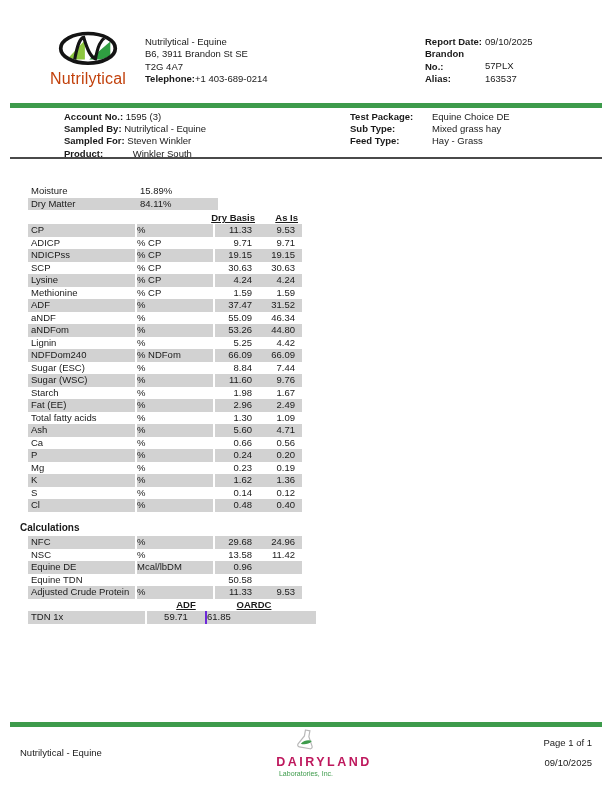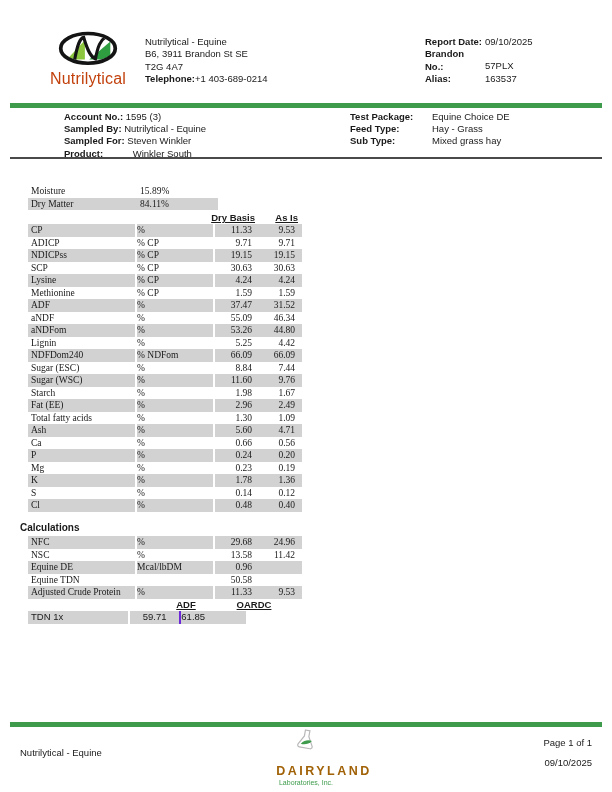--- a/index.html
+++ b/index.html
@@ -35,41 +35,41 @@
   .mrows .trow{width:190px;}
   .c-mlabel{width:112px;padding-left:3px;}
   .c-mval{flex:1;}
   .thead{position:absolute;left:28px;top:212px;width:274px;display:flex;height:12px;line-height:12px;}
   .thead .h1{width:227px;text-align:right;}
   .thead .h2{width:43px;text-align:right;}
   .u{font-weight:bold;text-decoration:underline;padding-left:18px;}
   .analysis-body{position:absolute;left:28px;top:224px;width:274px;}
   .calc-title{position:absolute;left:20px;top:522px;font-size:10px;font-weight:bold;}
   .calc-body{position:absolute;left:28px;top:536px;width:274px;}
-  .trow{display:flex;height:12.5px;line-height:12.5px;font-family:Liberation Serif, serif;}
+  .trow{display:flex;height:12.5px;line-height:12.5px;}
   .trow.shaded{background:var(--row_gray);}
   .trow.shaded .sep{border-right:2px solid #fff;}
   .c-label{width:109px;padding-left:3px;}
   .c-unit{width:78px;}
   .c-dry{width:37px;text-align:right;}
   .c-asis{width:43px;text-align:right;}
   .tdn-head{position:absolute;left:28px;top:599px;width:274px;display:flex;height:12px;line-height:12px;}
   .tdn-head .s1{width:119px;}
   .tdn-head .cA{width:60px;text-align:center;}
   .tdn-head .cO{width:76px;text-align:center;}
-  .tdn-row{position:absolute;left:28px;top:611px;width:218px;display:flex;height:12.5px;line-height:12.5px;background:var(--row_gray);}
+  .tdn-row{position:absolute;left:28px;top:611px;width:288px;display:flex;height:12.5px;line-height:12.5px;background:var(--row_gray);}
   .tdn-row .c-tlabel{width:119px;padding-left:3px;border-right:2px solid #fff;}
   .tdn-row .c-tadf{width:60px;text-align:center;border-right:2px solid #6d28d9;}
   .tdn-row .c-toardc{width:76px;text-align:left;}
   
   .footer-left{position:absolute;left:20px;top:747px;}
   .footer-right{position:absolute;right:20px;top:737px;text-align:right;line-height:12px;}
   .footer-right .date{margin-top:8px;}
   .lab-logo{position:absolute;left:0;right:0;top:728px;text-align:center;}
-  .lab-name{font-size:12.5px;letter-spacing:2.5px;color:#a16207;font-weight:bold;margin-top:10px;padding-left:36px;}
+  .lab-name{font-size:12.5px;letter-spacing:2.5px;color:#be185d;font-weight:bold;margin-top:1px;padding-left:36px;}
   .lab-sub{font-size:7px;color:var(--green);margin-top:1px;}
 </style>
 </head>
 <body>
 
 <div class="page">
 
   <div class="logo-block">
     <svg width="62" height="36" viewBox="0 0 100 58">
       <defs>
@@ -104,22 +104,22 @@
 
   <div class="account-left">
     <div class="pair"><span class="b">Account No.:</span> <span class="val">1595 (3)</span></div>
     <div class="pair"><span class="b">Sampled By:</span> <span class="val">Nutrilytical - Equine</span></div>
     <div class="pair"><span class="b">Sampled For:</span> <span class="val">Steven Winkler</span></div>
     <div class="pair"><span class="b">Product:</span> <span class="val">Winkler South</span></div>
   </div>
 
   <div class="account-right">
     <div><span class="lbl">Test Package:</span><span>Equine Choice DE</span></div>
+    <div><span class="lbl">Sub Type:</span><span>Mixed grass hay</span></div>
     <div><span class="lbl">Feed Type:</span><span>Hay - Grass</span></div>
-    <div><span class="lbl">Sub Type:</span><span>Mixed grass hay</span></div>
   </div>
 
   <div class="account-divider"></div>
 
   <div class="mrows">
       <div class="trow">
         <span class="c-mlabel">Moisture</span>
         <span class="c-mval">15.89%</span>
       </div>
       <div class="trow shaded">
@@ -250,21 +250,21 @@
       </div>
       <div class="trow">
         <span class="c-label sep">Mg</span>
         <span class="c-unit sep">%</span>
         <span class="c-dry">0.23</span>
         <span class="c-asis">0.19</span>
       </div>
       <div class="trow shaded">
         <span class="c-label sep">K</span>
         <span class="c-unit sep">%</span>
-        <span class="c-dry">1.78</span>
+        <span class="c-dry">1.62</span>
         <span class="c-asis">1.36</span>
       </div>
       <div class="trow">
         <span class="c-label sep">S</span>
         <span class="c-unit sep">%</span>
         <span class="c-dry">0.14</span>
         <span class="c-asis">0.12</span>
       </div>
       <div class="trow shaded">
         <span class="c-label sep">Cl</span>

